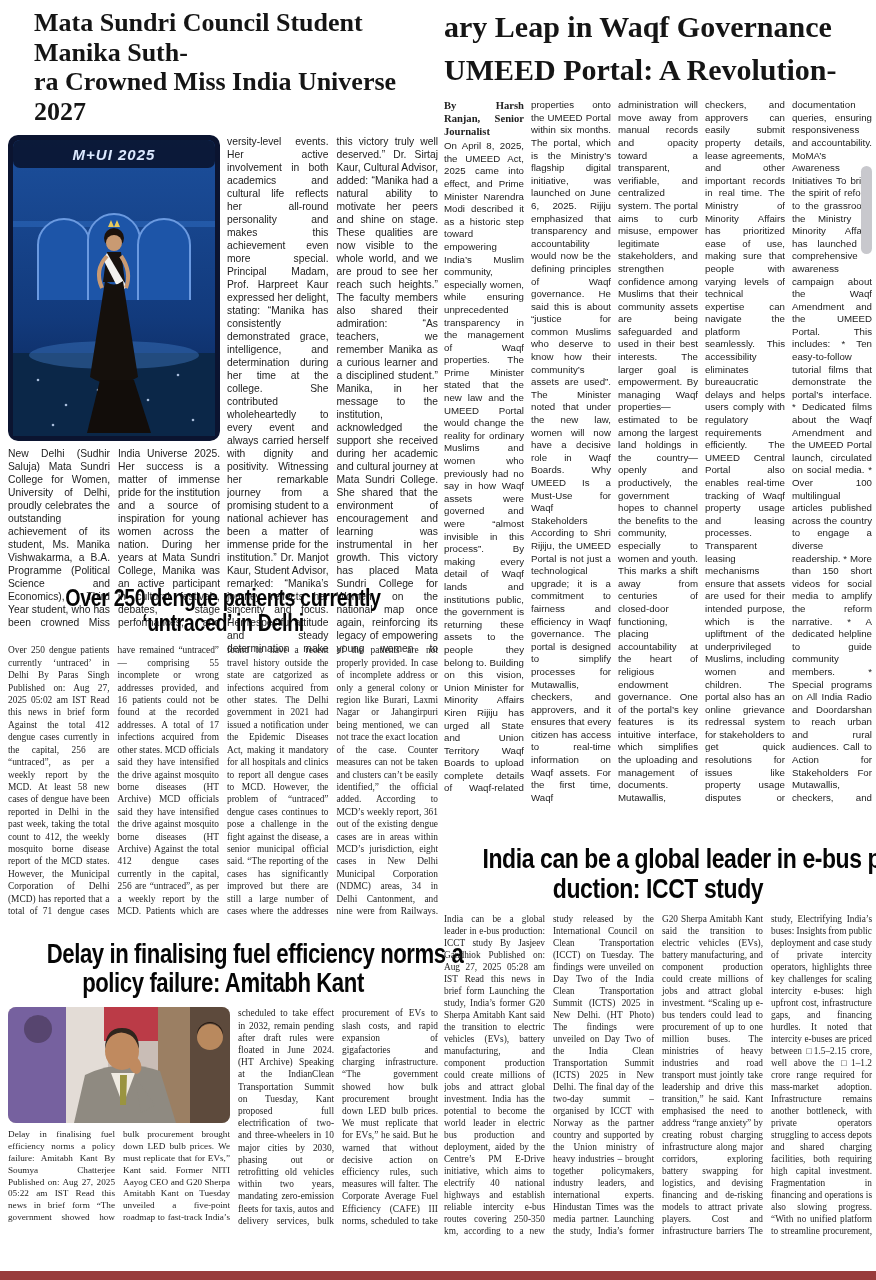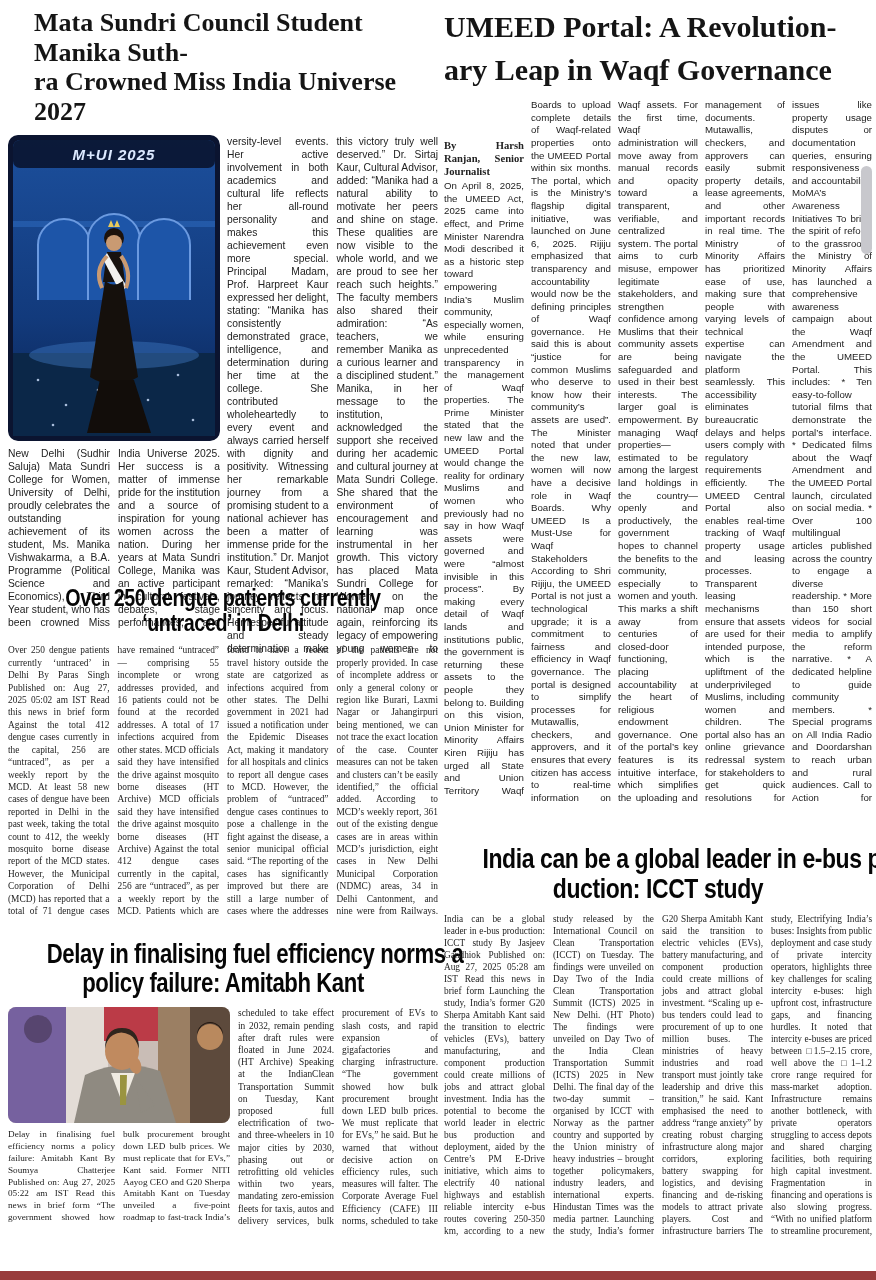--- a/index.html
+++ b/index.html
@@ -20,21 +20,21 @@
   #art-miss .head{font-size:26px;line-height:1.14;margin:0 0 8px 26px;}
   .mi-row{display:flex;gap:7px;}
   .mi-left{width:212px;flex:0 0 212px;}
   .mi-left-text{margin-top:6px;height:192px;column-count:2;column-gap:8px;font-size:10.3px;line-height:13px;}
   .mi-right{width:211px;height:520px;column-count:2;column-gap:8px;font-size:10.3px;line-height:13px;}
 
   
   #art-umeed{left:444px;top:6px;width:428px;height:828px;}
   #art-umeed .head{font-size:30px;line-height:1.42;margin:0 0 8px 0;}
   .um-body{height:706px;column-count:5;column-gap:7px;font-size:9.7px;line-height:12.6px;}
-  .um-byline{display:block;font-family:"Liberation Serif",serif;font-weight:700;font-size:10.6px;line-height:13px;margin-bottom:2px;margin-top:40px;}
+  .um-byline{display:block;font-family:"Liberation Serif",serif;font-weight:700;font-size:10.6px;line-height:13px;margin-bottom:2px;}
 
   
   #art-dengue{left:8px;top:586px;width:430px;height:348px;}
   #art-dengue .head{font-size:24px;line-height:1.03;margin:0 0 9px 0;}
   .dg-body{height:276px;column-count:4;column-gap:8px;font-size:9.4px;line-height:12.4px;}
 
   
   #art-fuel{left:8px;top:936px;width:430px;height:336px;}
   #art-fuel .head{font-size:27px;line-height:1.08;margin:4px 0 9px 0;}
   .fu-row{display:flex;gap:8px;}
@@ -100,22 +100,22 @@
         <text x="106" y="25" text-anchor="middle" font-family="Liberation Sans, sans-serif" font-size="15" font-style="italic" font-weight="bold" letter-spacing="1" fill="#dce9ff">M+UI 2025</text>
       </svg>
       <div class="mi-left-text body-sans">New Delhi (Sudhir Saluja) Mata Sundri College for Women, University of Delhi, proudly celebrates the outstanding achievement of its student, Ms. Manika Vishwakarma, a B.A. Programme (Political Science and Economics), Third Year student, who has been crowned Miss India Universe 2025. Her success is a matter of immense pride for the institution and a source of inspiration for young women across the nation. During her years at Mata Sundri College, Manika was an active participant in cultural festivals, debates, stage performances, and various co-curricular activities. She was known for her confidence, leadership, and ability to represent the college with distinction at several inter-college and uni-</div>
     </div>
     <div class="mi-right body-sans">versity-level events. Her active involvement in both academics and cultural life reflects her all-round personality and makes this achievement even more special. Principal Madam, Prof. Harpreet Kaur expressed her delight, stating: “Manika has consistently demonstrated grace, intelligence, and determination during her time at the college. She contributed wholeheartedly to every event and always carried herself with dignity and positivity. Witnessing her remarkable journey from a promising student to a national achiever has been a matter of immense pride for the institution.” Dr. Manjot Kaur, Student Advisor, remarked: “Manika’s journey reflects her sincerity and focus. Her respectful attitude and steady determination make this victory truly well deserved.” Dr. Sirtaj Kaur, Cultural Advisor, added: “Manika had a natural ability to motivate her peers and shine on stage. These qualities are now visible to the whole world, and we are proud to see her reach such heights.” The faculty members also shared their admiration: “As teachers, we remember Manika as a curious learner and a disciplined student.” Manika, in her message to the institution, acknowledged the support she received during her academic and cultural journey at Mata Sundri College. She shared that the environment of encouragement and learning was instrumental in her growth. This victory has placed Mata Sundri College for Women on the national map once again, reinforcing its legacy of empowering young women to excel in diverse fields. The college community extends its best wishes to Manika as she prepares to represent India at the international stage.</div>
   </div>
 </div>
 
 <div class="article" id="art-umeed">
   <h1 class="head serif-head">
+      <span class="serif-line">ary Leap in Waqf Governance</span>
       <span class="serif-line">UMEED Portal: A Revolution-</span>
-      <span class="serif-line">ary Leap in Waqf Governance</span>
     </h1>
   <div class="um-body body-sans">
     <b class="um-byline">By Harsh Ranjan, Senior Journalist</b><span>On April 8, 2025, the UMEED Act, 2025 came into effect, and Prime Minister Narendra Modi described it as a historic step toward empowering India’s Muslim community, especially women, while ensuring unprecedented transparency in the management of Waqf properties. The Prime Minister stated that the new law and the UMEED Portal would change the reality for ordinary Muslims and women who previously had no say in how Waqf assets were governed and were “almost invisible in this process”. By making every detail of Waqf lands and institutions public, the government is returning these assets to the people they belong to. Building on this vision, Union Minister for Minority Affairs Kiren Rijiju has urged all State and Union Territory Waqf Boards to upload complete details of Waqf-related properties onto the UMEED Portal within six months. The portal, which is the Ministry’s flagship digital initiative, was launched on June 6, 2025. Rijiju emphasized that transparency and accountability would now be the defining principles of Waqf governance. He said this is about “justice for common Muslims who deserve to know how their community’s assets are used”. The Minister noted that under the new law, women will now have a decisive role in Waqf Boards. Why UMEED Is a Must-Use for Waqf Stakeholders According to Shri Rijiju, the UMEED Portal is not just a technological upgrade; it is a commitment to fairness and efficiency in Waqf governance. The portal is designed to simplify processes for Mutawallis, checkers, and approvers, and it ensures that every citizen has access to real-time information on Waqf assets. For the first time, Waqf administration will move away from manual records and opacity toward a transparent, verifiable, and centralized system. The portal aims to curb misuse, empower legitimate stakeholders, and strengthen confidence among Muslims that their community assets are being safeguarded and used in their best interests. The larger goal is empowerment. By managing Waqf properties—estimated to be among the largest land holdings in the country—openly and productively, the government hopes to channel the benefits to the community, especially to women and youth. This marks a shift away from centuries of closed-door functioning, placing accountability at the heart of religious endowment governance. One of the portal’s key features is its intuitive interface, which simplifies the uploading and management of documents. Mutawallis, checkers, and approvers can easily submit property details, lease agreements, and other important records in real time. The Ministry of Minority Affairs has prioritized ease of use, making sure that people with varying levels of technical expertise can navigate the platform seamlessly. This accessibility eliminates bureaucratic delays and helps users comply with regulatory requirements efficiently. The UMEED Central Portal also enables real-time tracking of Waqf property usage and leasing processes. Transparent leasing mechanisms ensure that assets are used for their intended purpose, which is the upliftment of the underprivileged Muslims, including women and children. The portal also has an online grievance redressal system for stakeholders to get quick resolutions for issues like property usage disputes or documentation queries, ensuring responsiveness and accountability. MoMA’s Awareness Initiatives To bring the spirit of reform to the grassroots, the Ministry of Minority Affairs has launched a comprehensive awareness campaign about the Waqf Amendment and the UMEED Portal. This includes: * Ten easy-to-follow tutorial films that demonstrate the portal’s interface. * Dedicated films about the Waqf Amendment and the UMEED Portal launch, circulated on social media. * Over 100 multilingual articles published across the country to engage a diverse readership. * More than 150 short videos for social media to amplify the reform narrative. * A dedicated helpline to guide community members. * Special programs on All India Radio and Doordarshan to reach urban and rural audiences. Call to Action for Stakeholders For Mutawallis, checkers, and approvers, the UMEED Portal is more than just a compliance tool; it’s a chance to contribute to a transparent, efficient, and inclusive Waqf ecosystem. By adopting this platform, stakeholders can ensure that Waqf properties fulfill their purpose of uplifting the underprivileged while following modern governance standards. The UMEED Central Waqf Portal is a testament to India’s use of technology for social good. As it evolves, it promises to set a global standard for Waqf property management, empowering communities and building trust in governance. As the Ministry of Minority Affairs leads this transition, the UMEED Portal is becoming an instrument of social justice and empowerment, reflecting the Prime Minister’s vision of Sabka Saath, Sabka Vikas, Sabka Vishwas, Sabka Prayas.</span>
   </div>
 </div>
 
 <div class="article" id="art-dengue">
   <h1 class="head cond-head">
       <span class="cond-line">Over 250 dengue patients currently</span>
       <span class="cond-line">‘untraced’ in Delhi</span>

